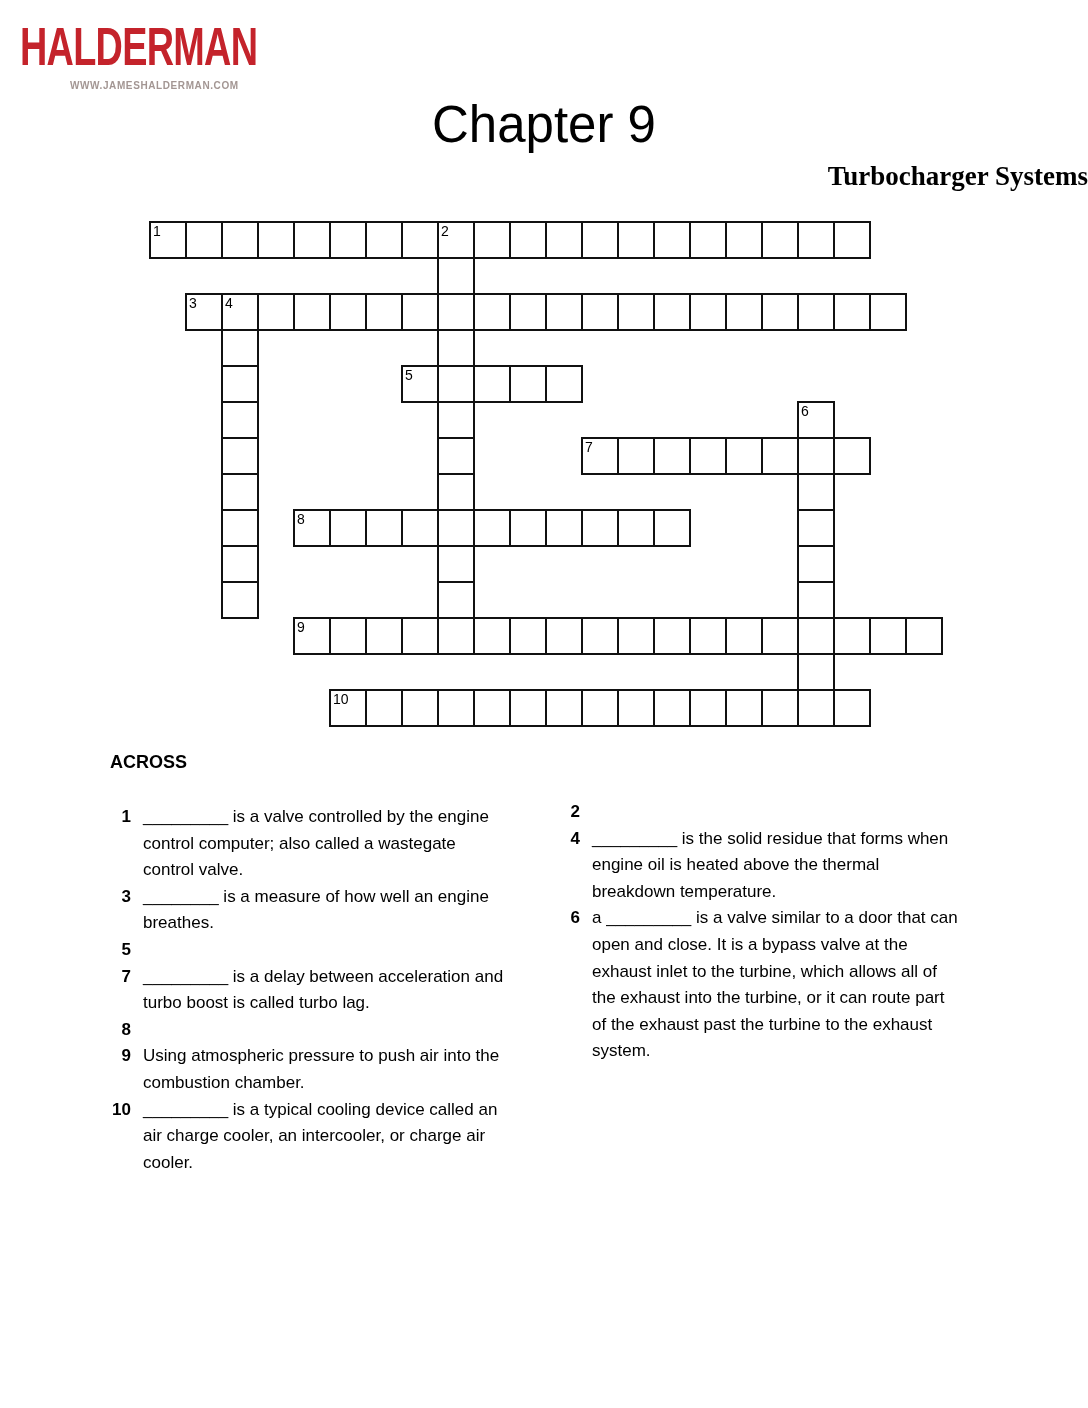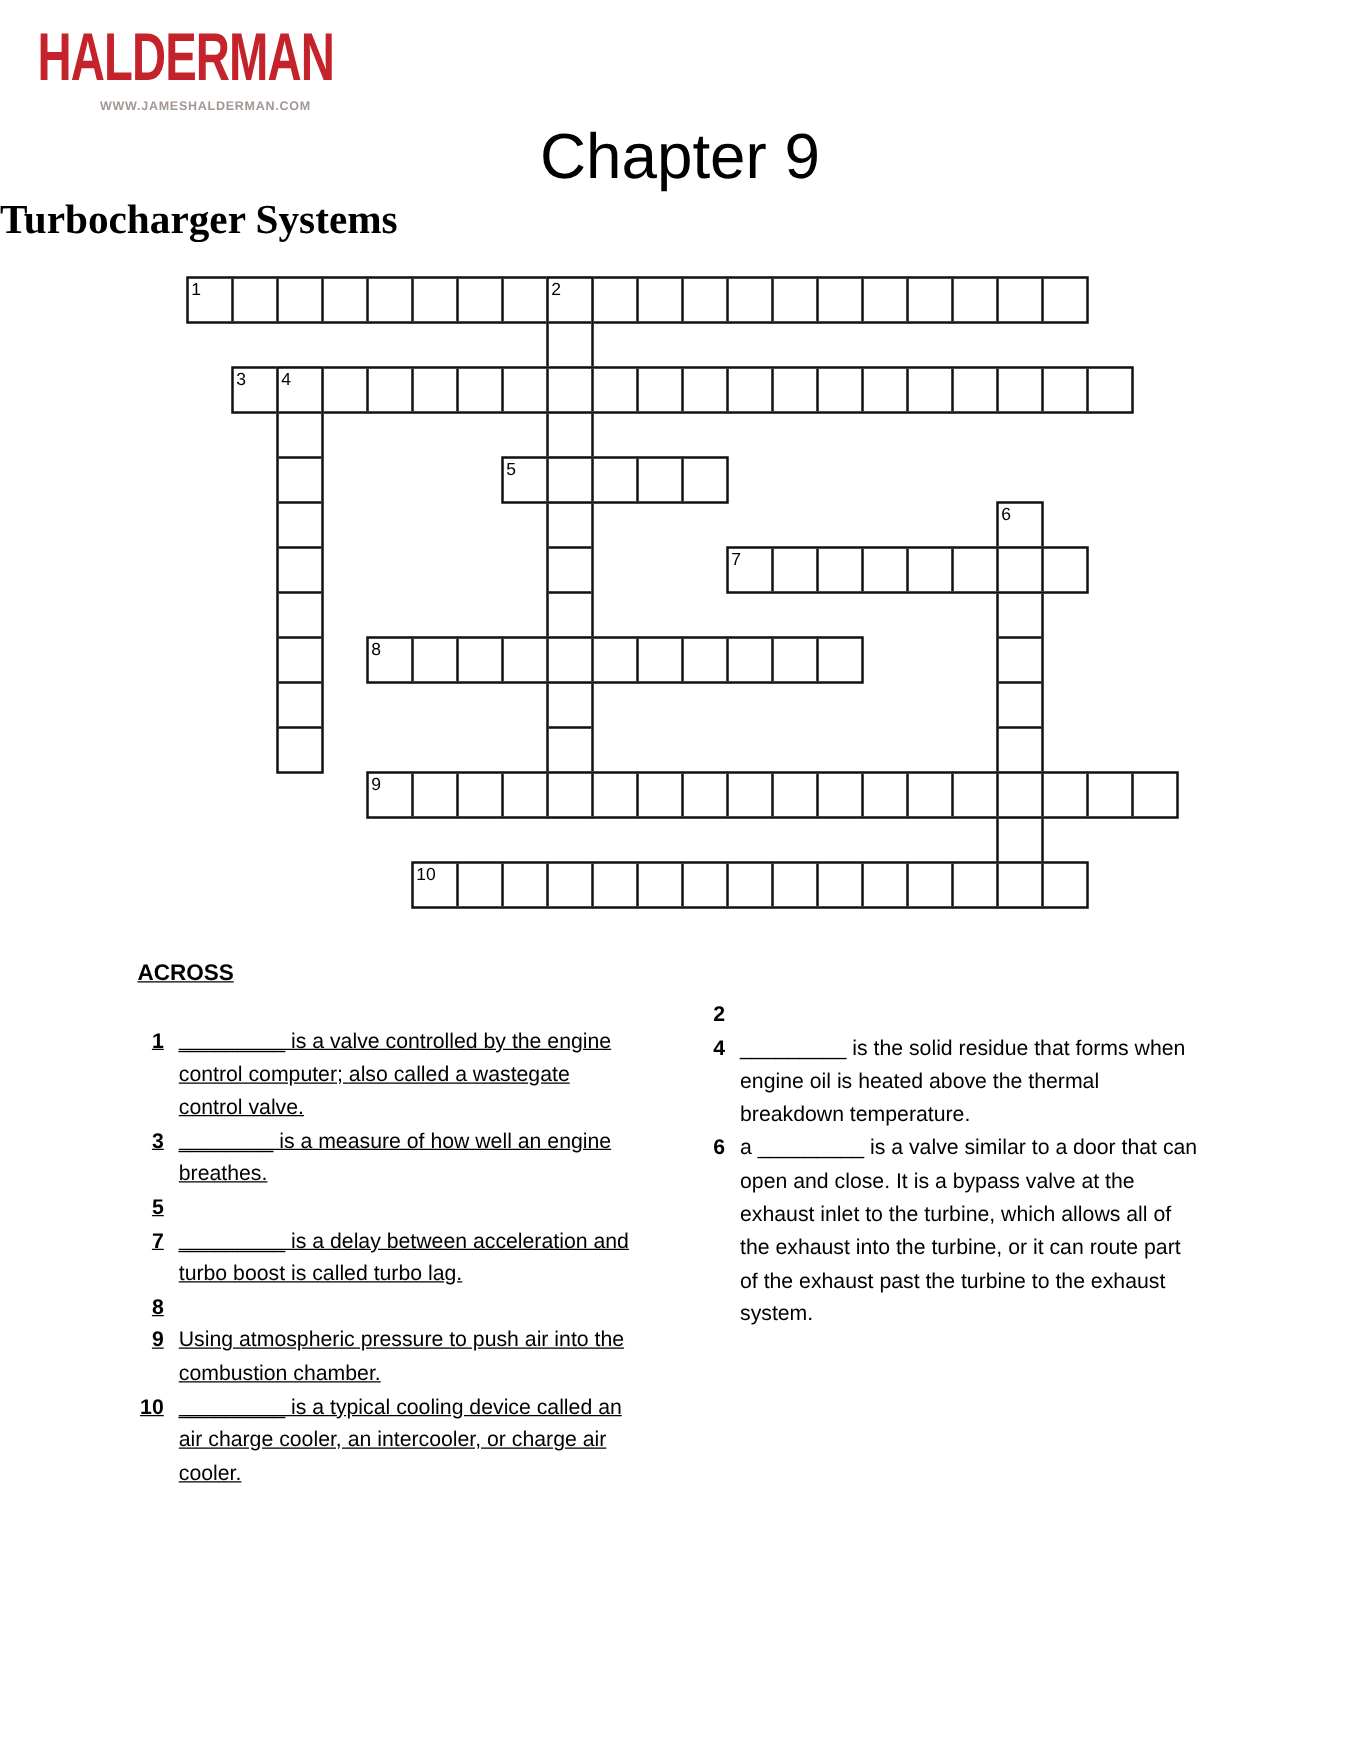--- a/index.html
+++ b/index.html
@@ -2,61 +2,61 @@
 <html><head>
 <meta charset="utf-8">
 <style>
   html,body { margin:0; padding:0; background:#fff; }
   .page {
     position:relative; width:1088px; height:1408px; background:#ffffff;
     font-family:"Liberation Sans", sans-serif; color:#000; overflow:hidden;
   }
 
   
-  .logo { position:absolute; left:30px; top:22px; width:260px; height:75px; }
+  .logo { position:absolute; left:20px; top:22px; width:260px; height:75px; }
   .logo-brand {
     position:absolute; left:0; top:2px;
     font-size:54px; font-weight:bold; line-height:0.82; letter-spacing:-1px;
     color:var(--brand-red);
     transform:scaleX(0.70); transform-origin:left top; white-space:nowrap;
   }
   .logo-site {
     position:absolute; left:50px; top:58px;
     font-size:10px; font-weight:bold; letter-spacing:0.6px;
     color:var(--logo-muted); white-space:nowrap;
   }
 
   
   .title {
     position:absolute; left:0; top:97px; width:100%;
     text-align:center; font-size:51px; line-height:56px; font-weight:normal; margin:0;
   }
   .subtitle {
     position:absolute; left:0; top:161px; width:100%;
-    text-align:left; font-family:"Liberation Serif", serif;
-    font-size:33px; line-height:30px; font-weight:bold; margin:0;
+    text-align:right; font-family:"Liberation Serif", serif;
+    font-size:27px; line-height:30px; font-weight:bold; margin:0;
   }
 
   
   .grid { position:absolute; }
   .word {
     position:absolute; box-sizing:border-box; background:#fff;
     border:2px solid var(--grid-line);
   }
   .sep { position:absolute; background:var(--grid-line); }
   .sep.v { width:1.5px; top:0; bottom:0; }
   .sep.h { height:1.5px; left:0; right:0; }
   .cellnum {
     position:absolute; font-size:14px; line-height:15px; color:#000;
     z-index:3; pointer-events:none;
   }
 
   
   .clues-col { position:absolute; width:420px; }
-  .clues-col.across { left:100px; top:768px;text-decoration:underline; }
+  .clues-col.across { left:100px; top:752px; }
   .clues-col.down   { left:549px; top:768px; }
   .clues-heading { margin:0 0 0 10px; font-size:18px; line-height:21px; font-weight:bold; }
   .clues-list { margin-top:31px; }
   .clue { display:flex; align-items:flex-start; }
   .clue-num {
     flex:none; width:31px; padding-right:12px; text-align:right;
     font-size:17px; line-height:26.6px; font-weight:bold;
   }
   .clue-text { width:368px; font-size:17px; line-height:26.6px; }
 </style>

